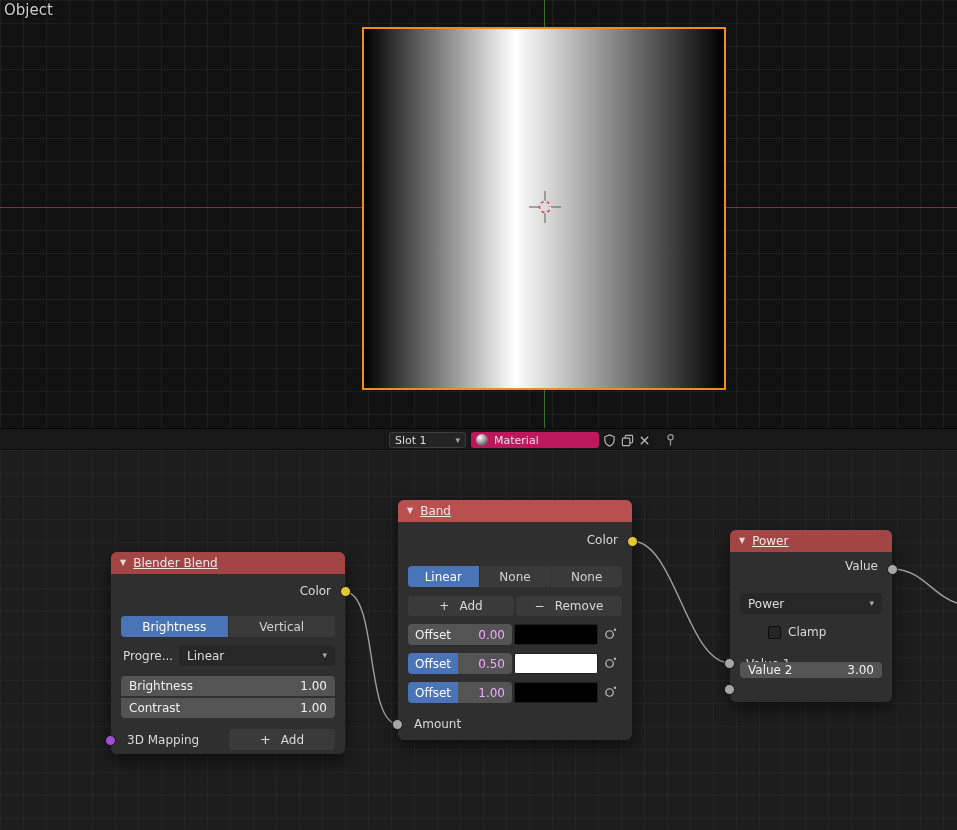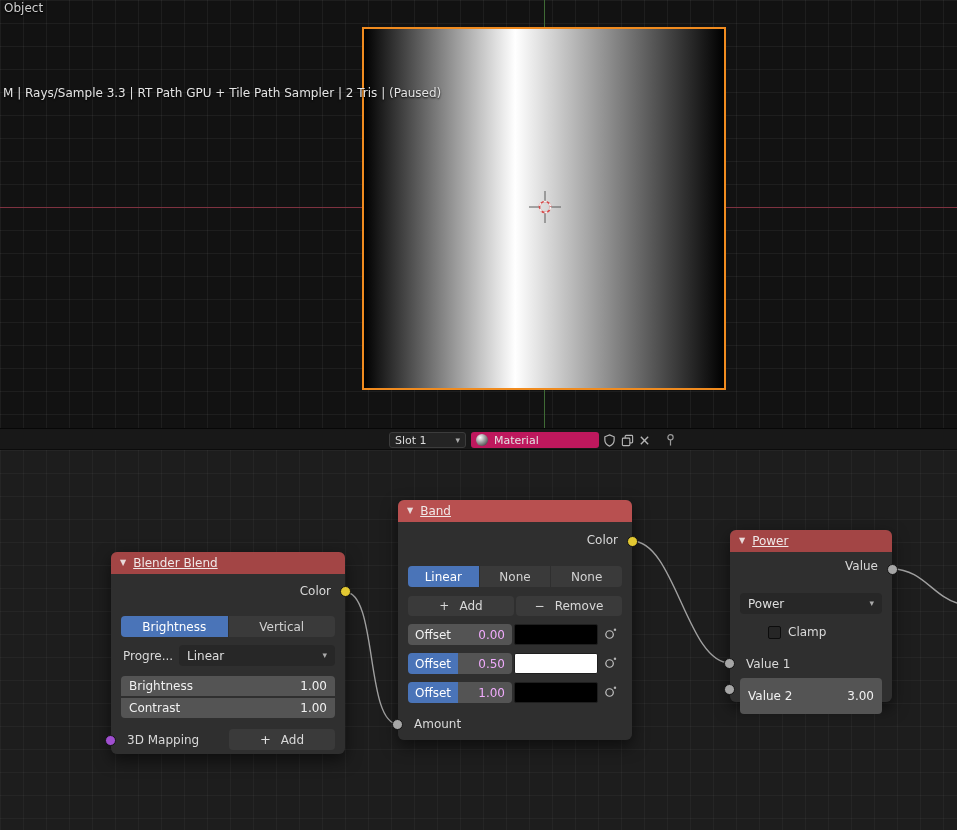--- a/index.html
+++ b/index.html
@@ -20,21 +20,21 @@
     background-size:23px 23px;
   }
   .axis-x { position:absolute; left:0; top:207px; width:957px; height:1px; background:#7e3240; }
   .axis-y { position:absolute; left:544px; top:0; width:1px; height:428px; background:#3f6b35; }
   .quad {
     position:absolute; left:362px; top:27px; width:364px; height:363px;
     background:linear-gradient(90deg,#000 0%, #ffffff 42%, #000 100%);
     border:2px solid #f08b1f;
   }
   .cursor3d { position:absolute; left:529px; top:191px; width:32px; height:32px; }
-  .vp-text { position:absolute; font-size:12px; color:#e4e4e4; text-shadow:0 1px 2px #000; white-space:nowrap; }
+  .vp-text { position:absolute; font-size:15px; color:#e4e4e4; text-shadow:0 1px 2px #000; white-space:nowrap; }
   .vp-object { left:4px; top:1px; color:#cfcfcf; }
   .vp-stats { left:3px; top:86px; }
 
   
   .statusbar {
     position:absolute; left:0; top:428px; width:957px; height:22px;
     background:#181818; border-top:1px solid #070707; border-bottom:1px solid #0c0c0c;
   }
   .slot-select {
     position:absolute; left:389px; top:3px; width:77px; height:16px;
@@ -152,21 +152,20 @@
       <line x1="16" y1="0" x2="16" y2="10" stroke="#5a5a5a" stroke-width="1"></line>
       <line x1="16" y1="22" x2="16" y2="32" stroke="#5a5a5a" stroke-width="1"></line>
       <line x1="0" y1="16" x2="10" y2="16" stroke="#5a5a5a" stroke-width="1"></line>
       <line x1="22" y1="16" x2="32" y2="16" stroke="#5a5a5a" stroke-width="1"></line>
       <circle cx="16" cy="16" r="5.5" fill="none" stroke="#d84a4a" stroke-width="1.6"></circle>
       <circle cx="16" cy="16" r="5.5" fill="none" stroke="#f2f2f2" stroke-width="1.6" stroke-dasharray="3 3"></circle>
     </svg>
   </div>
 
   <div class="vp-text vp-object">Object</div>
-  <div class="vp-text vp-stats">M | Rays/Sample 3.3 | RT Path GPU + Tile Path Sampler | 2 Tris | (Paused)</div>
 </div>
 
 <div class="statusbar">
   <div class="slot-select">
     <span>Slot 1</span>
     <span class="chev">▾</span>
   </div>
 
   <div class="mat-field">
     <span class="sphere-icon"></span>
@@ -333,20 +332,20 @@
     </div>
 
     <div class="clamp-row" style="left:12px; top:95px;">
       <span class="checkbox"></span>
       <span>Clamp</span>
     </div>
 
     <div class="nlabel" style="left:16px; top:126px;">Value 1</div>
     <div class="socket sock-l" style="top: 128px; background: rgb(166, 166, 166);"></div>
 
-    <div class="field r-all" style="left:10px; top:148px; width:142px; height:36px;">
+    <div class="field r-all" style="left:10px; top:132px; width:142px; height:16px;">
       <span>Value 2</span>
       <span>3.00</span>
     </div>
     <div class="socket sock-l" style="top: 154px; background: rgb(166, 166, 166);"></div>
   </div>
 
 </div>
 
 </body></html>

